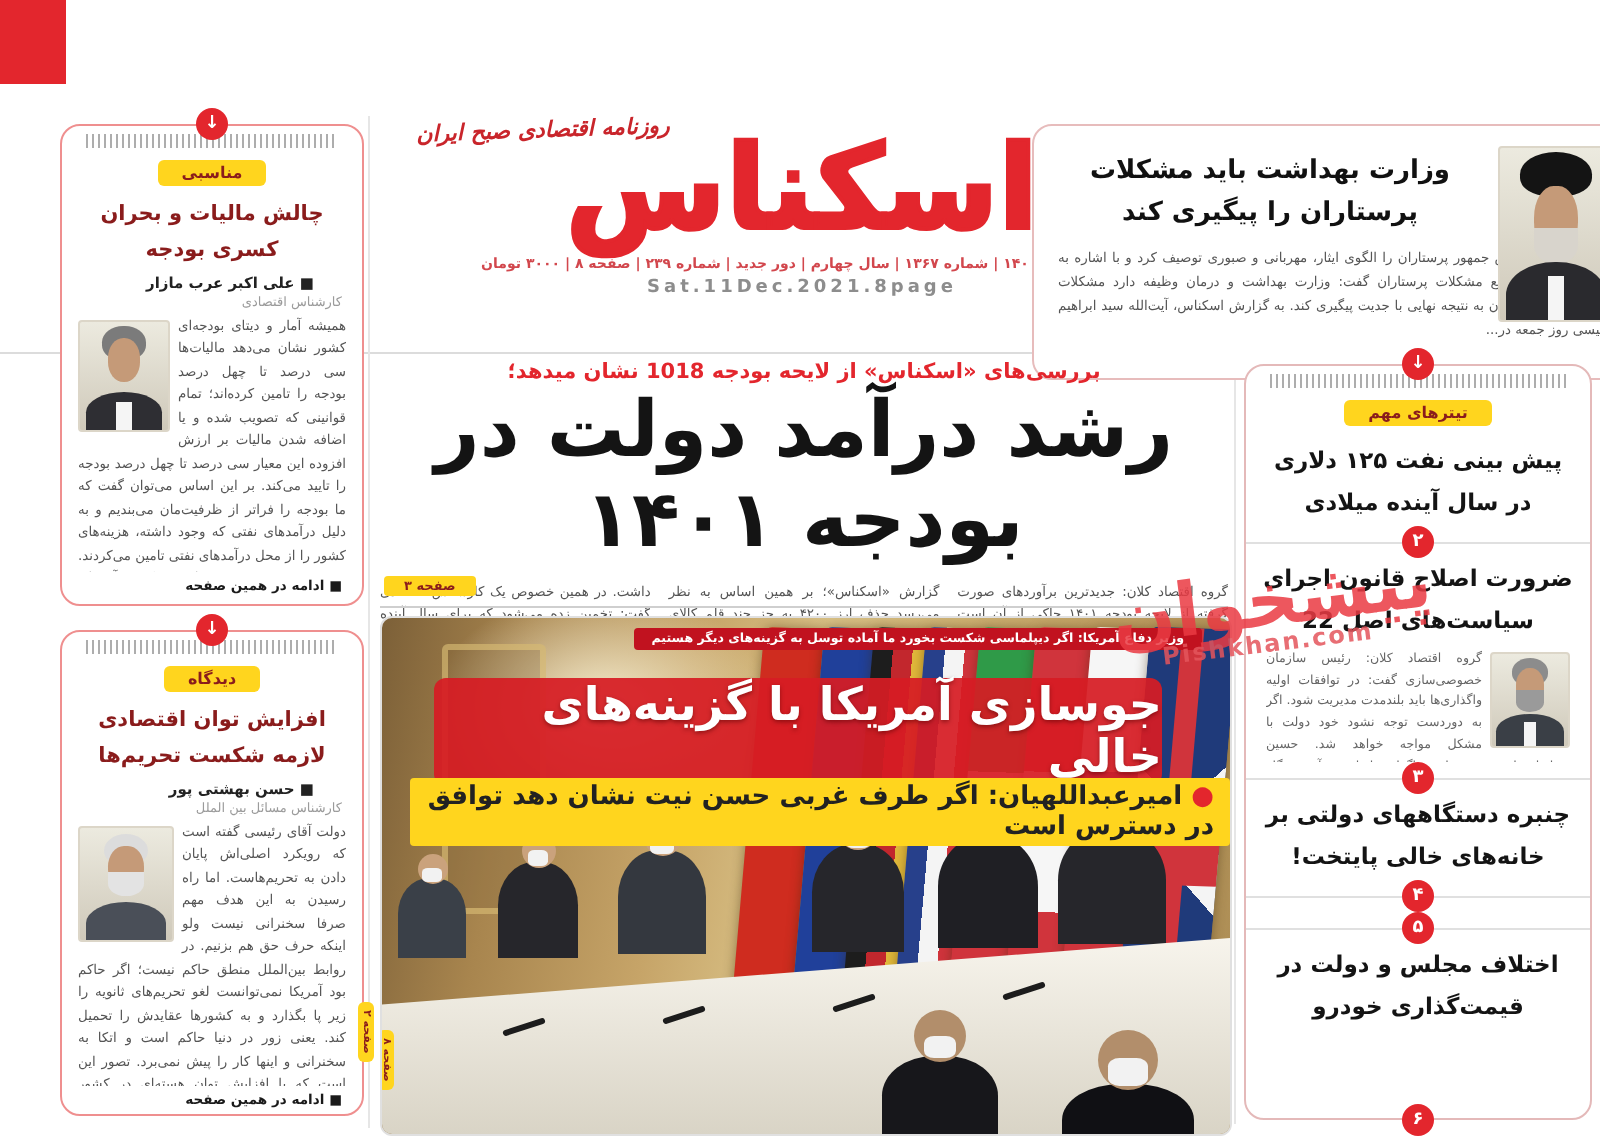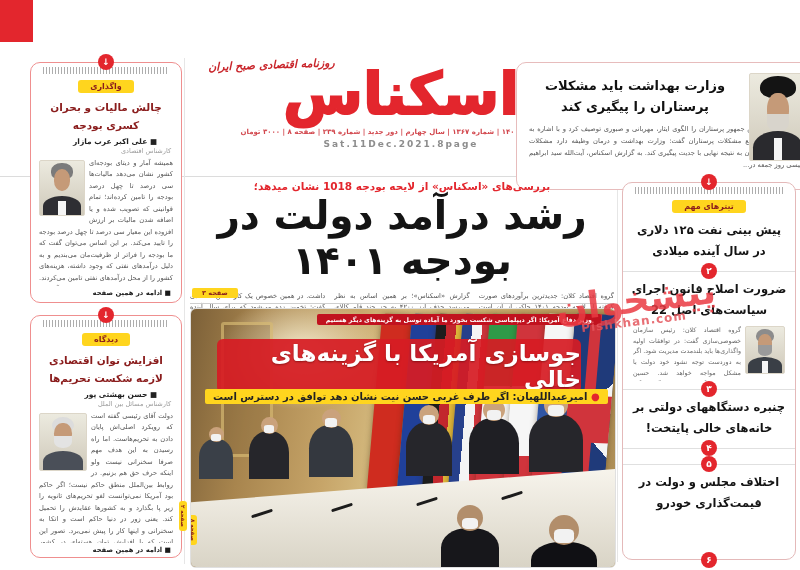--- a/index.html
+++ b/index.html
@@ -97,21 +97,21 @@
   .p-body{background:#26262b;border-radius:45% 45% 0 0;margin-top:-3px;}
   .table{position:absolute;left:0;bottom:0;width:100%;height:38%;
          background:linear-gradient(180deg,#f7f4ec,#d9d4c6);
          clip-path:polygon(0 34%,100% 0,100% 100%,0 100%);}
   .mic{position:absolute;width:22px;height:3px;background:#1c1c1c;border-radius:2px;transform:rotate(-18deg);}
   .strip-red{position:absolute;top:5px;right:14px;background:#c1121f;color:#fff;font-size:6.3px;
              font-weight:bold;padding:2px 9px;border-radius:2px;direction:rtl;z-index:6;}
   .band-red{position:absolute;top:30px;left:26px;right:34px;height:54px;background:rgba(214,28,36,.93);
             border-radius:6px;display:flex;align-items:center;justify-content:center;z-index:6;
             color:#fff;font-size:23px;font-weight:bold;direction:rtl;text-shadow:0 1px 2px rgba(80,0,0,.5);}
-  .subhead{position:absolute;top:80px;left:14px;background:#ffd51e;color:#222;font-size:10px;
+  .subhead{position:absolute;top:80px;left:14px;background:#ffd51e;color:#222;font-size:13px;
            font-weight:bold;padding:2px 8px;border-radius:2px;direction:rtl;z-index:6;}
   .subhead .dot{color:#e3262d;}
   .photo-tab{left:-2px;bottom:22px;z-index:7;}
   
   .news-col{left:622px;top:182px;width:172px;height:376px;border:1px solid #e4b9b9;text-align:center;}
   .nc-item{position:relative;border-top:1px solid #e0e0e0;padding:7px 6px 8px;}
   .nc-item.first{border-top:none;}
   .nc-title{font-size:11.5px;font-weight:bold;color:#141414;line-height:1.85;}
   .nc-body{font-size:6.3px;color:#666;line-height:1.7;text-align:justify;margin:4px 4px 0;
            height:56px;overflow:hidden;}
@@ -148,21 +148,21 @@
       <div class="beard" style="top:46%;background:#d8d4cc;"></div>
       <div class="suit" style="background:#2a2a2e;"></div>
       <div class="shirt"></div>
     </div>
 
   </div>
 
   <div class="nbox ed-box">
     <div class="circle top">↓</div>
     <div class="barcode"></div>
-    <div class="badge">واگذاری</div>
+    <div class="badge">مناسبی</div>
     <div class="box-title">چالش مالیات و بحران کسری بودجه</div>
     <div class="box-author">■ علی اکبر عرب مازار</div>
     <div class="box-role">کارشناس اقتصادی</div>
     <div class="box-body ed-body">
       <span class="headshot hs-ed">
         <span class="hair" style="background:#7b7b7b;"></span>
         <span class="face"></span>
         <span class="suit"></span>
         <span class="shirt"></span>
       </span>

